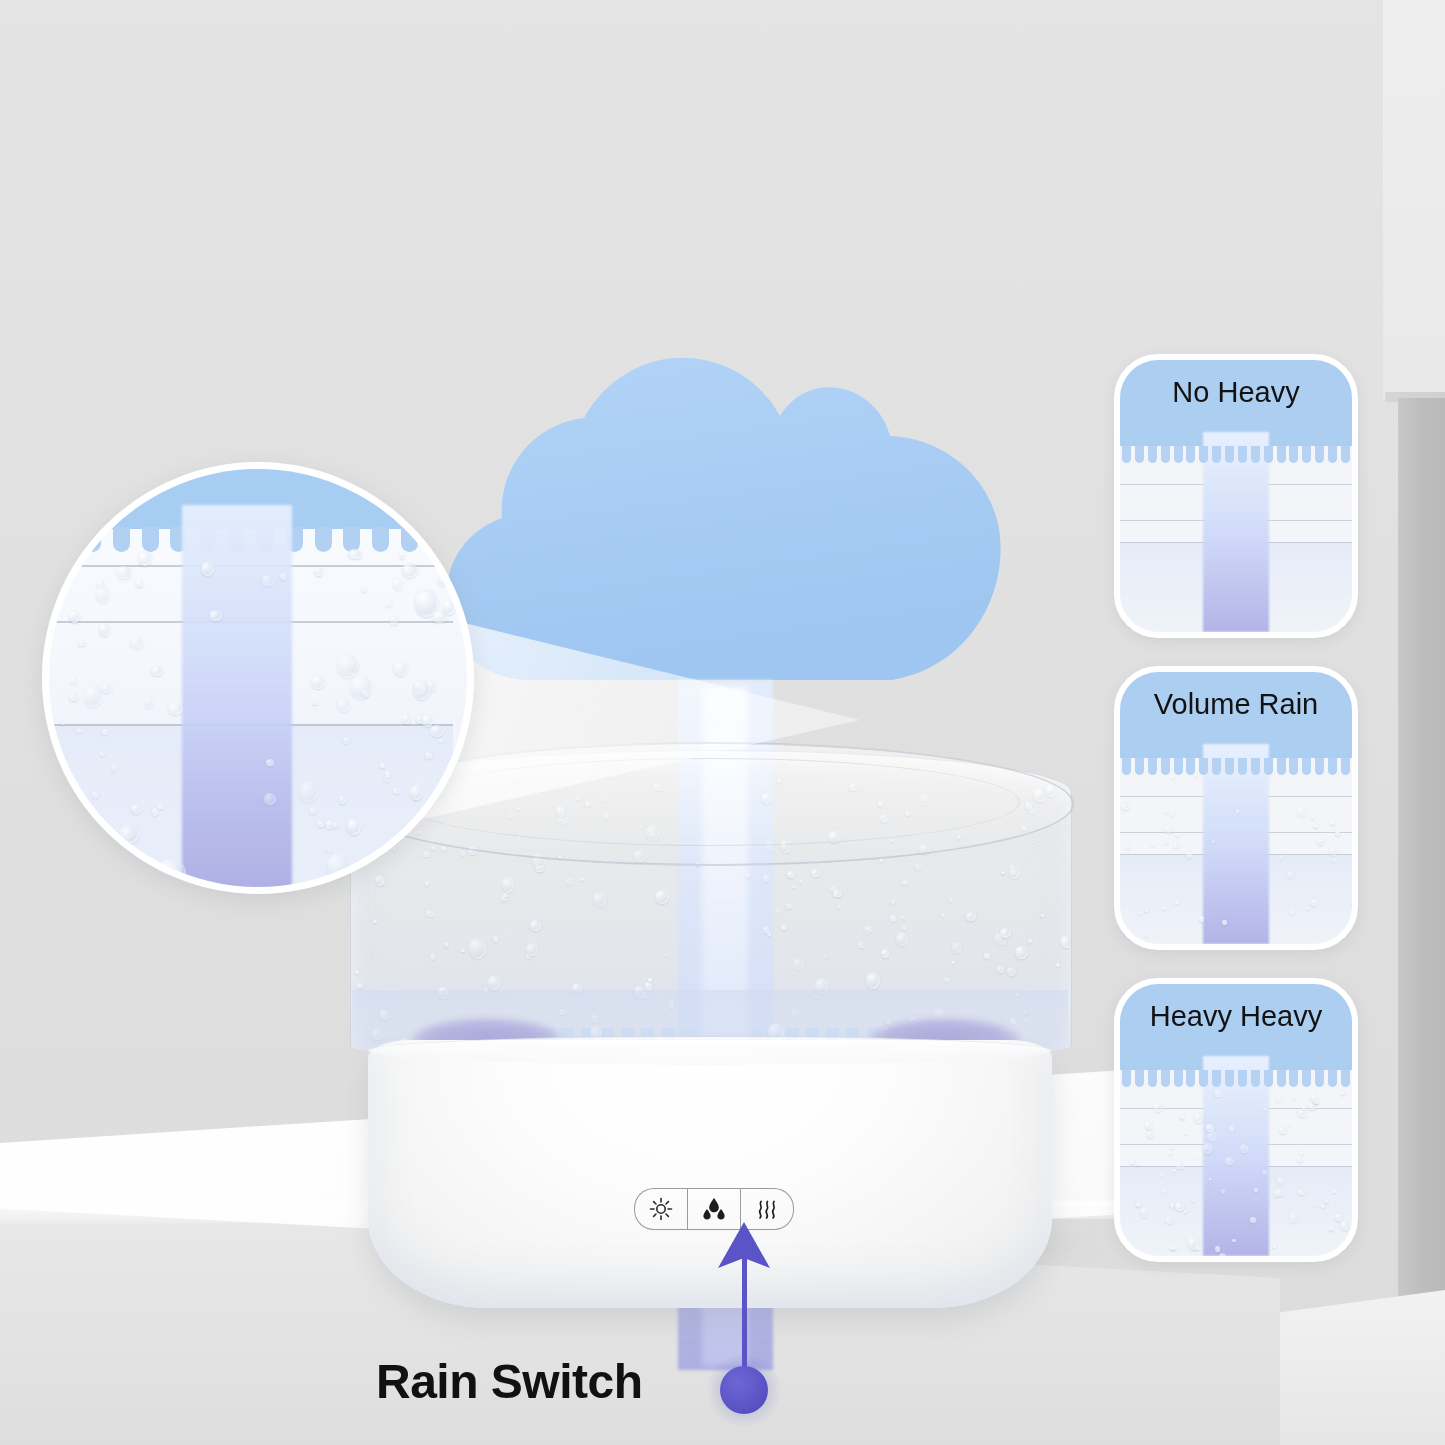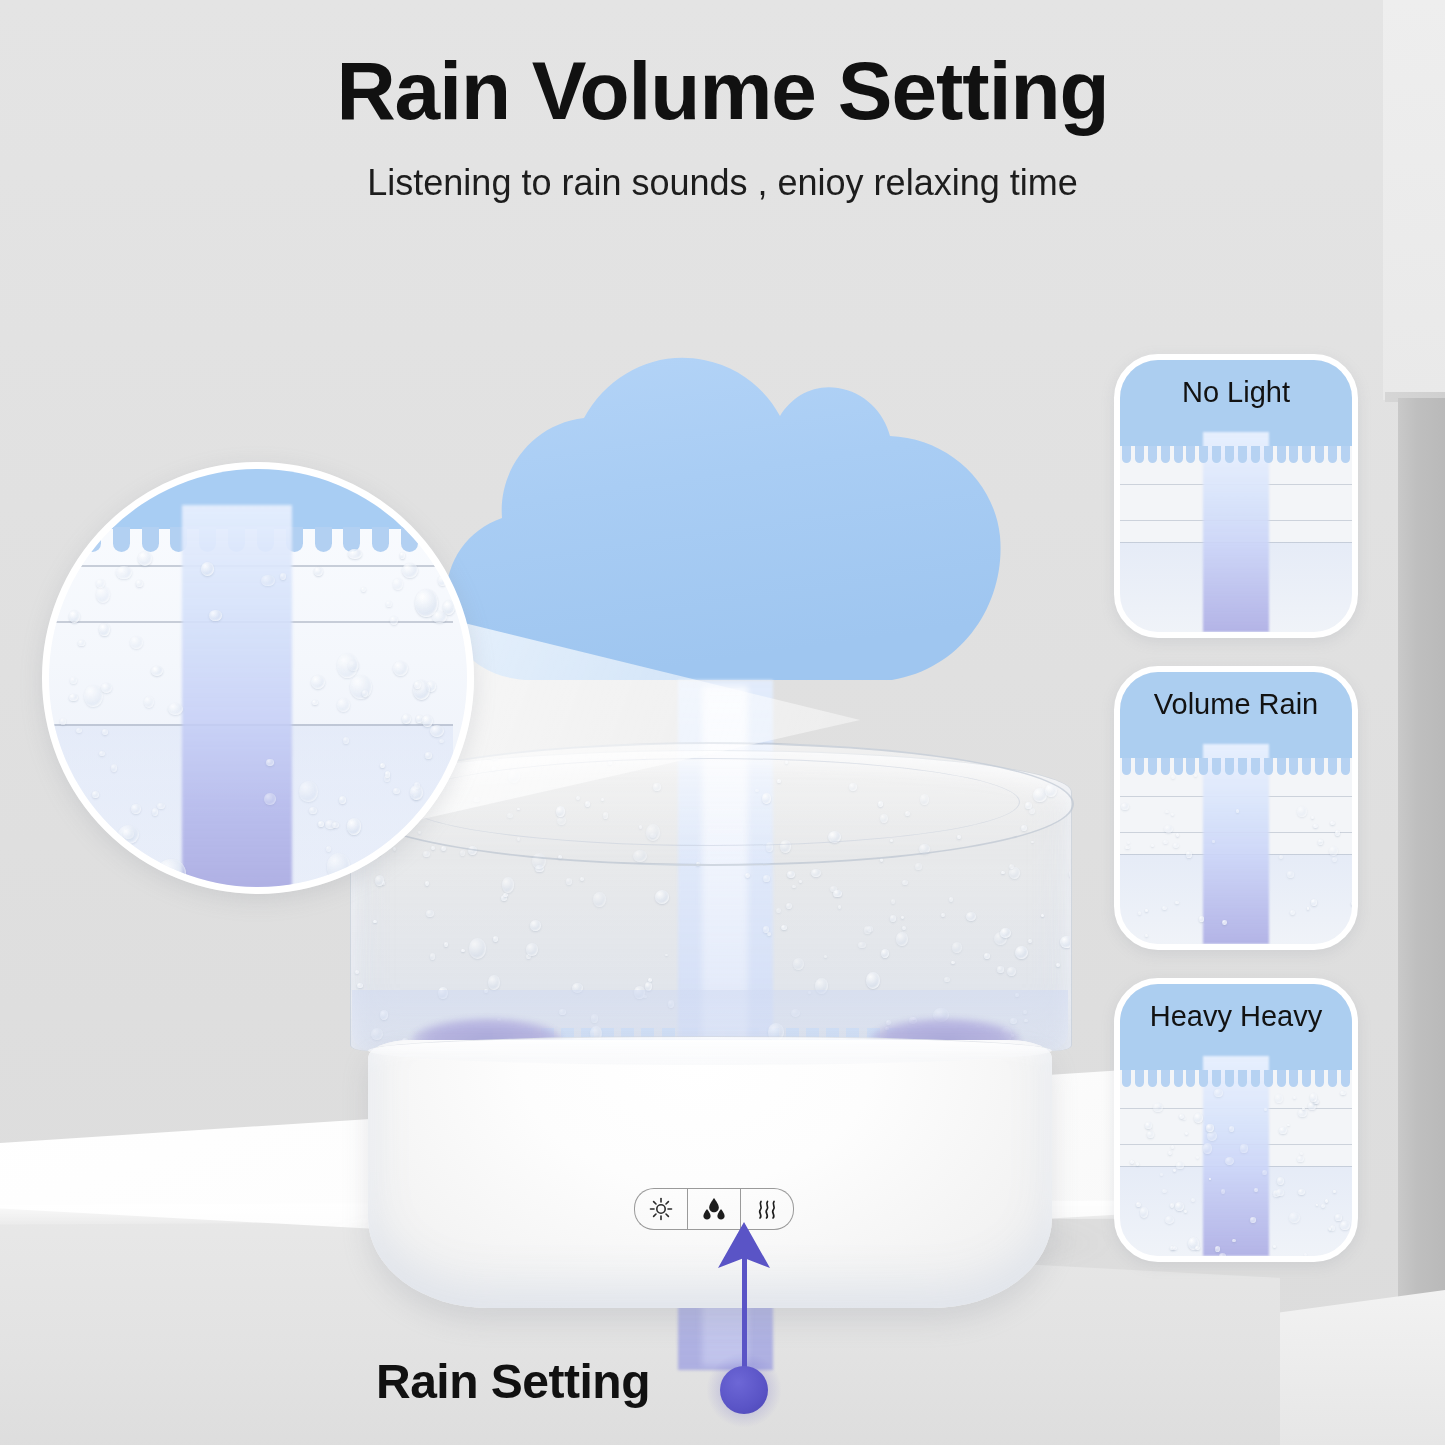--- a/index.html
+++ b/index.html
@@ -289,22 +289,20 @@
   <div class="bg-wall-right"></div>
   <div class="bg-pillar-top"></div>
   <div class="bg-pillar"></div>
   <div class="bg-floor-right"></div>
 
   <div class="plat-top"></div>
   <div class="plat-shadow"></div>
   <div class="plat-face"></div>
   <div class="plat-edge-hi"></div>
 
-  <div class="title">Rain Volume Setting</div>
-  <div class="subtitle">Listening to rain sounds , enioy relaxing time</div>
 
   <div class="device">
 
     <div class="cloud">
       <svg viewBox="0 0 570 345" preserveAspectRatio="none">
         <defs>
           <linearGradient id="cg" x1="0" y1="0" x2="0.25" y2="1">
             <stop offset="0%" stop-color="#b4d4f7"></stop>
             <stop offset="45%" stop-color="#a9cdf4"></stop>
             <stop offset="100%" stop-color="#9fc6f0"></stop>
@@ -726,21 +724,21 @@
         <i></i>
         <i></i>
         <i></i>
       </div>
     <div class="card-shelf" style="top:124px"></div>
     <div class="card-shelf" style="top:160px"></div>
     <div class="card-water"></div>
     <div class="card-shelf" style="top:182px"></div>
     <div class="card-col"></div>
     <div class="card-drops"></div>
-    <div class="card-label">No Light</div>
+    <div class="card-label">No Heavy</div>
   </div>
 
   <div class="card c2">
     <div class="card-sky"></div>
     <div class="card-drips">
         <i></i>
         <i></i>
         <i></i>
         <i></i>
         <i></i>
@@ -912,15 +910,15 @@
         <div class="dp" style="left: 141.981px; top: 85.5887px; width: 4.6279px; height: 5.77167px; opacity: 0.45;"></div>
         <div class="dp" style="left: 86.3015px; top: 39.7402px; width: 7.4561px; height: 8.2879px; opacity: 0.89;"></div>
       </div>
     <div class="card-label">Heavy Heavy</div>
   </div>
 
   <div class="arrow-head"></div>
   <div class="arrow-shaft"></div>
   <div class="arrow-dot-glow"></div>
   <div class="arrow-dot"></div>
-  <div class="switch-label">Rain Setting</div>
+  <div class="switch-label">Rain Switch</div>
 
 </div>
 
 </body></html>

